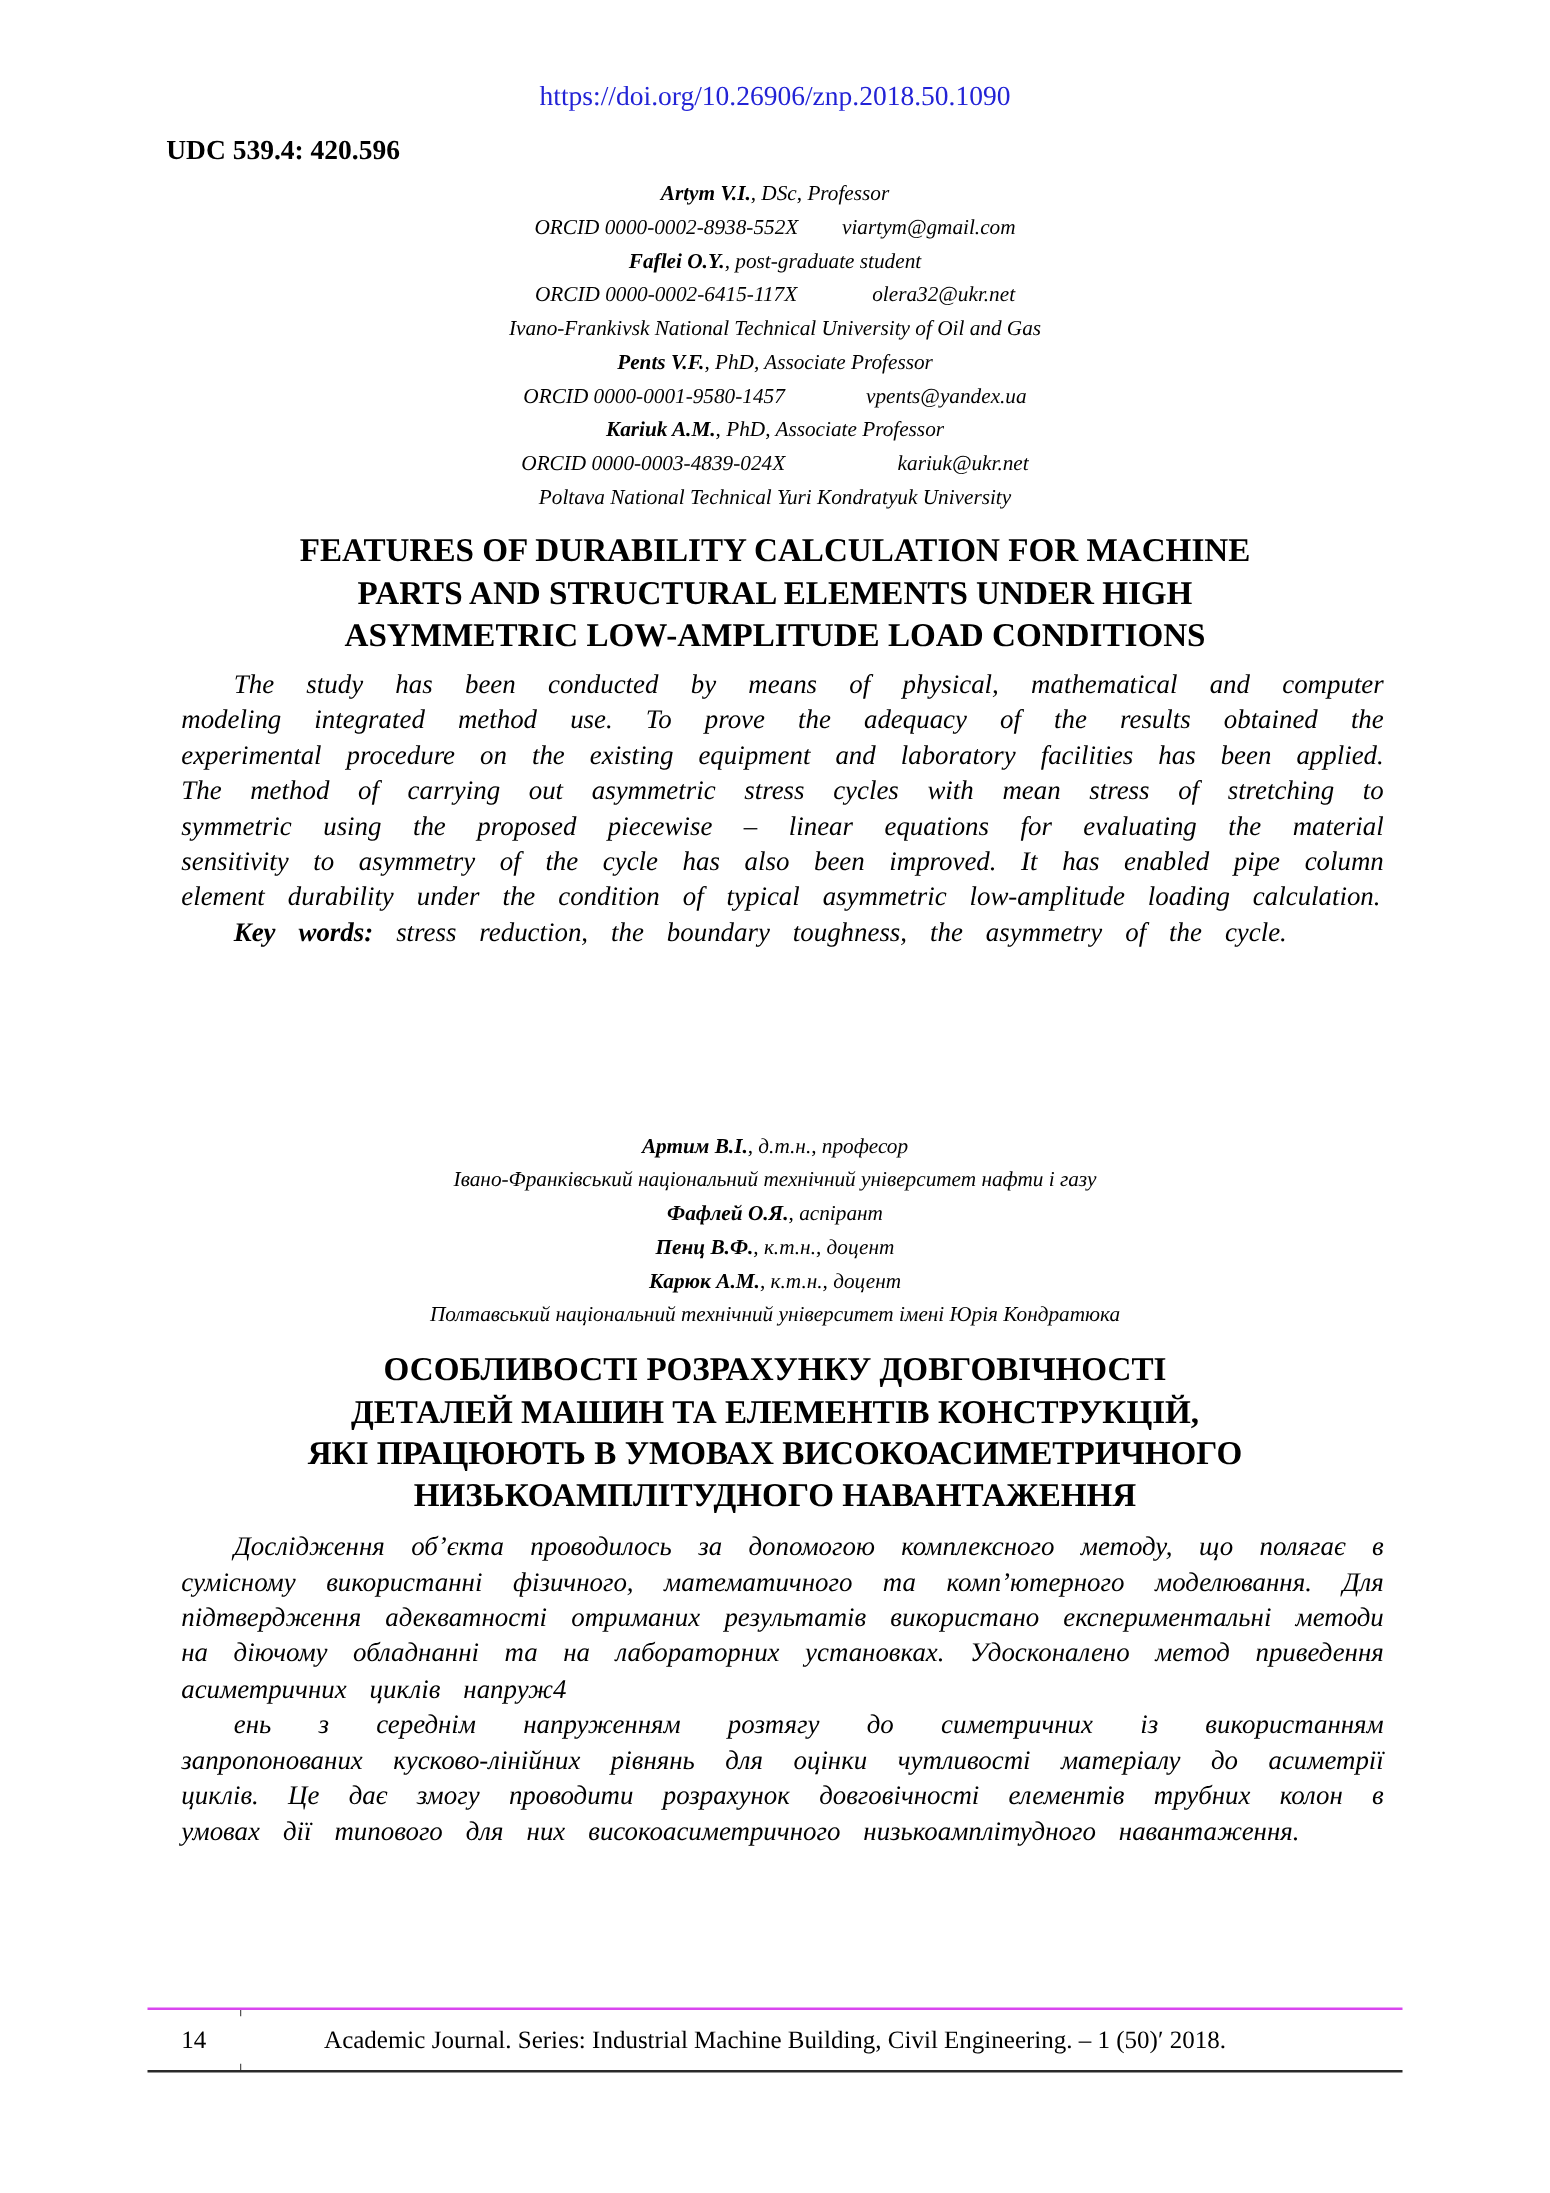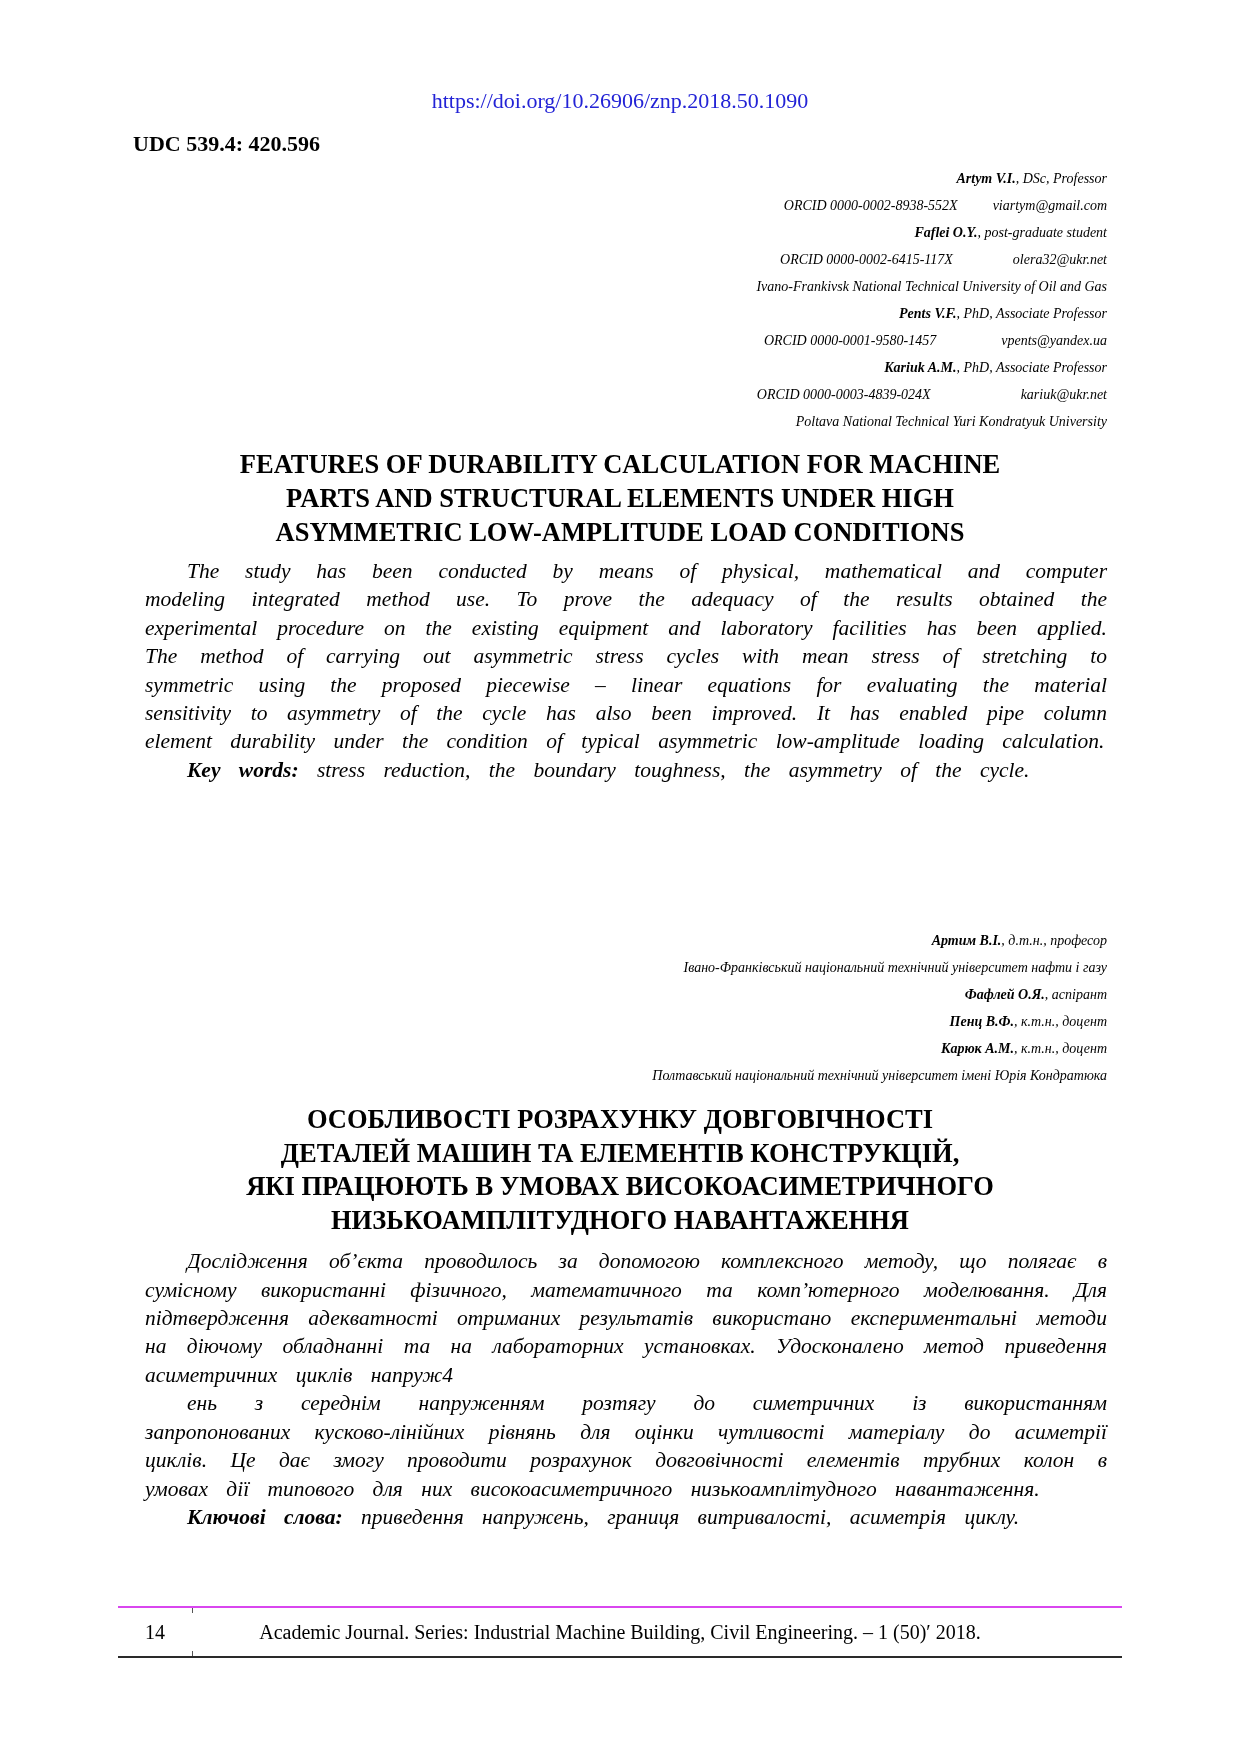--- a/index.html
+++ b/index.html
@@ -5,31 +5,31 @@
   html, body { margin: 0; padding: 0; }
   body {
     width: 1240px;
     height: 1754px;
     background: #ffffff;
     color: #000000;
     font-family: "Liberation Serif", "DejaVu Serif", serif;
     position: relative;
     overflow: hidden;
   }
-  .page { padding: 88px 133px 0 133px; }
+  .page { padding: 64px 133px 0 133px; }
 
   .doi-line { text-align: center; font-size: 22px; line-height: 26px; }
   .doi-line a { color: #2323d6; text-decoration: none; cursor: pointer; }
 
   .udc { font-weight: bold; font-size: 22px; margin-top: 17px; line-height: 26px; }
 
   .authors {
-    text-align: right;
+    text-align: center;
     font-style: italic;
-    font-size: 14px;
+    font-size: 17px;
     line-height: 27px;
     margin-top: 8px;
   }
   .authors-uk { margin-top: 143px; }
   .bi { font-weight: bold; font-style: italic; }
   .gap { display: inline-block; }
   .g1 { width: 35px; } .g2 { width: 60px; } .g3 { width: 65px; } .g4 { width: 90px; }
 
   .title {
     text-align: center;
@@ -132,21 +132,20 @@
   <div class="title title-uk">
     <div>ОСОБЛИВОСТІ РОЗРАХУНКУ ДОВГОВІЧНОСТІ</div>
     <div>ДЕТАЛЕЙ МАШИН ТА ЕЛЕМЕНТІВ КОНСТРУКЦІЙ,</div>
     <div>ЯКІ ПРАЦЮЮТЬ В УМОВАХ ВИСОКОАСИМЕТРИЧНОГО</div>
     <div>НИЗЬКОАМПЛІТУДНОГО НАВАНТАЖЕННЯ</div>
   </div>
 
   <div class="abstract abstract-uk">
     <p>Дослідження об’єкта проводилось за допомогою комплексного методу, що полягає в сумісному використанні фізичного, математичного та комп’ютерного моделювання. Для підтвердження адекватності отриманих результатів використано експериментальні методи на діючому обладнанні та на лабораторних установках. Удосконалено метод приведення асиметричних циклів напруж4</p>
     <p>ень з середнім напруженням розтягу до симетричних із використанням запропонованих кусково-лінійних рівнянь для оцінки чутливості матеріалу до асиметрії циклів. Це дає змогу проводити розрахунок довговічності елементів трубних колон в умовах дії типового для них високоасиметричного низькоамплітудного навантаження.</p>
-    <p><span class="bi">Ключові слова:</span><span> приведення напружень, границя витривалості, асиметрія циклу.</span></p>
   </div>
 
 </div>
 
 <div class="footer">
   <div class="num">14</div>
   <div class="journal">Academic Journal. Series: Industrial Machine Building, Civil Engineering. – 1 (50)′ 2018.</div>
 </div>
 
 </body></html>

